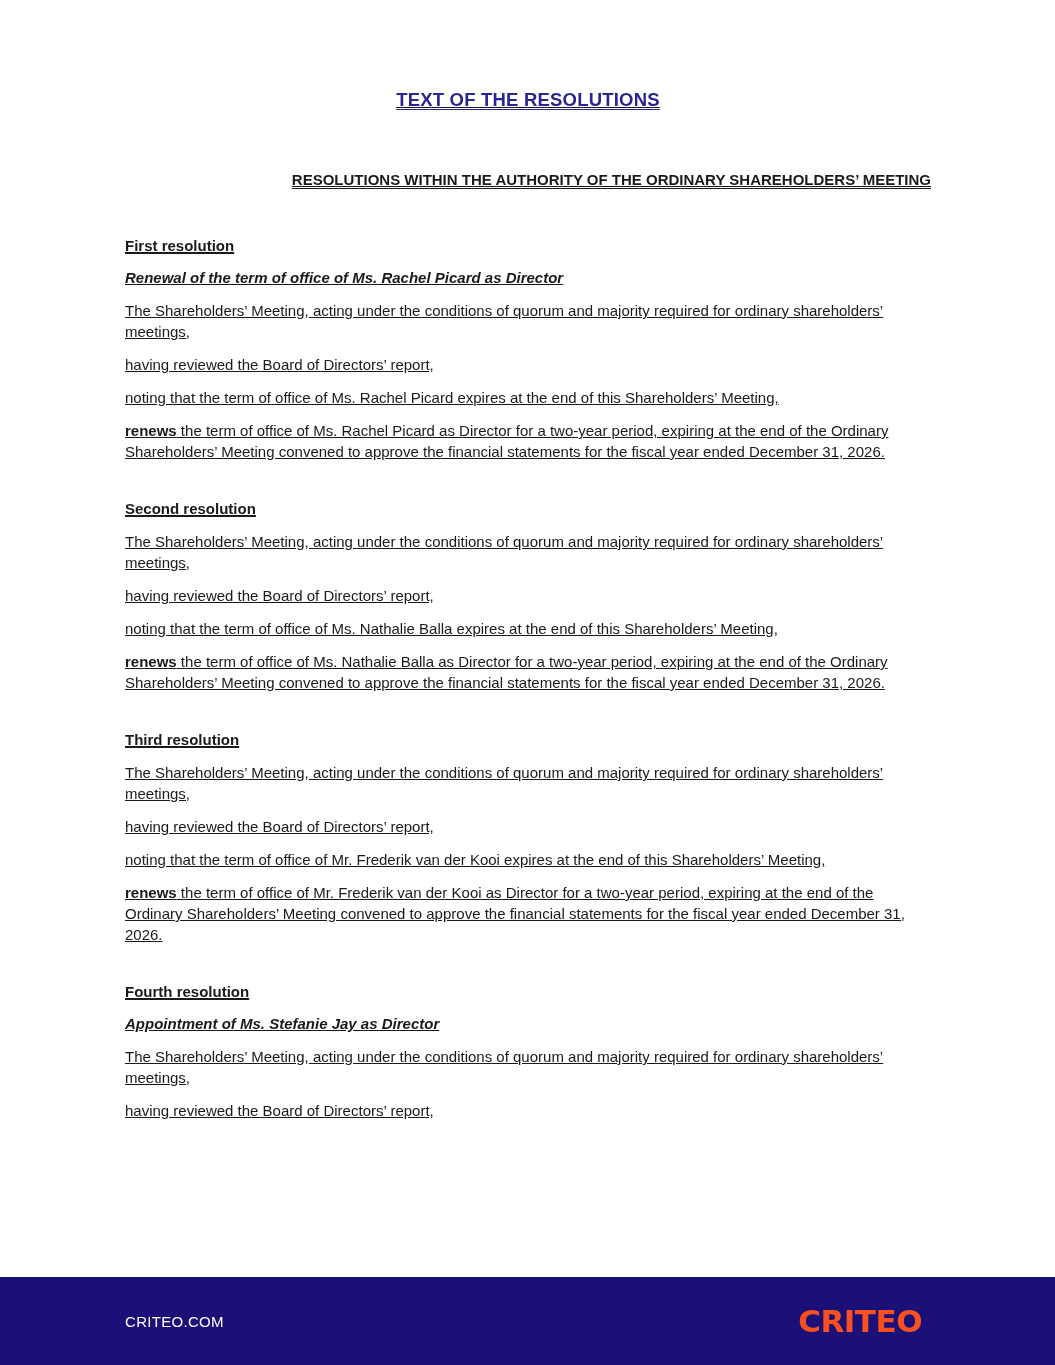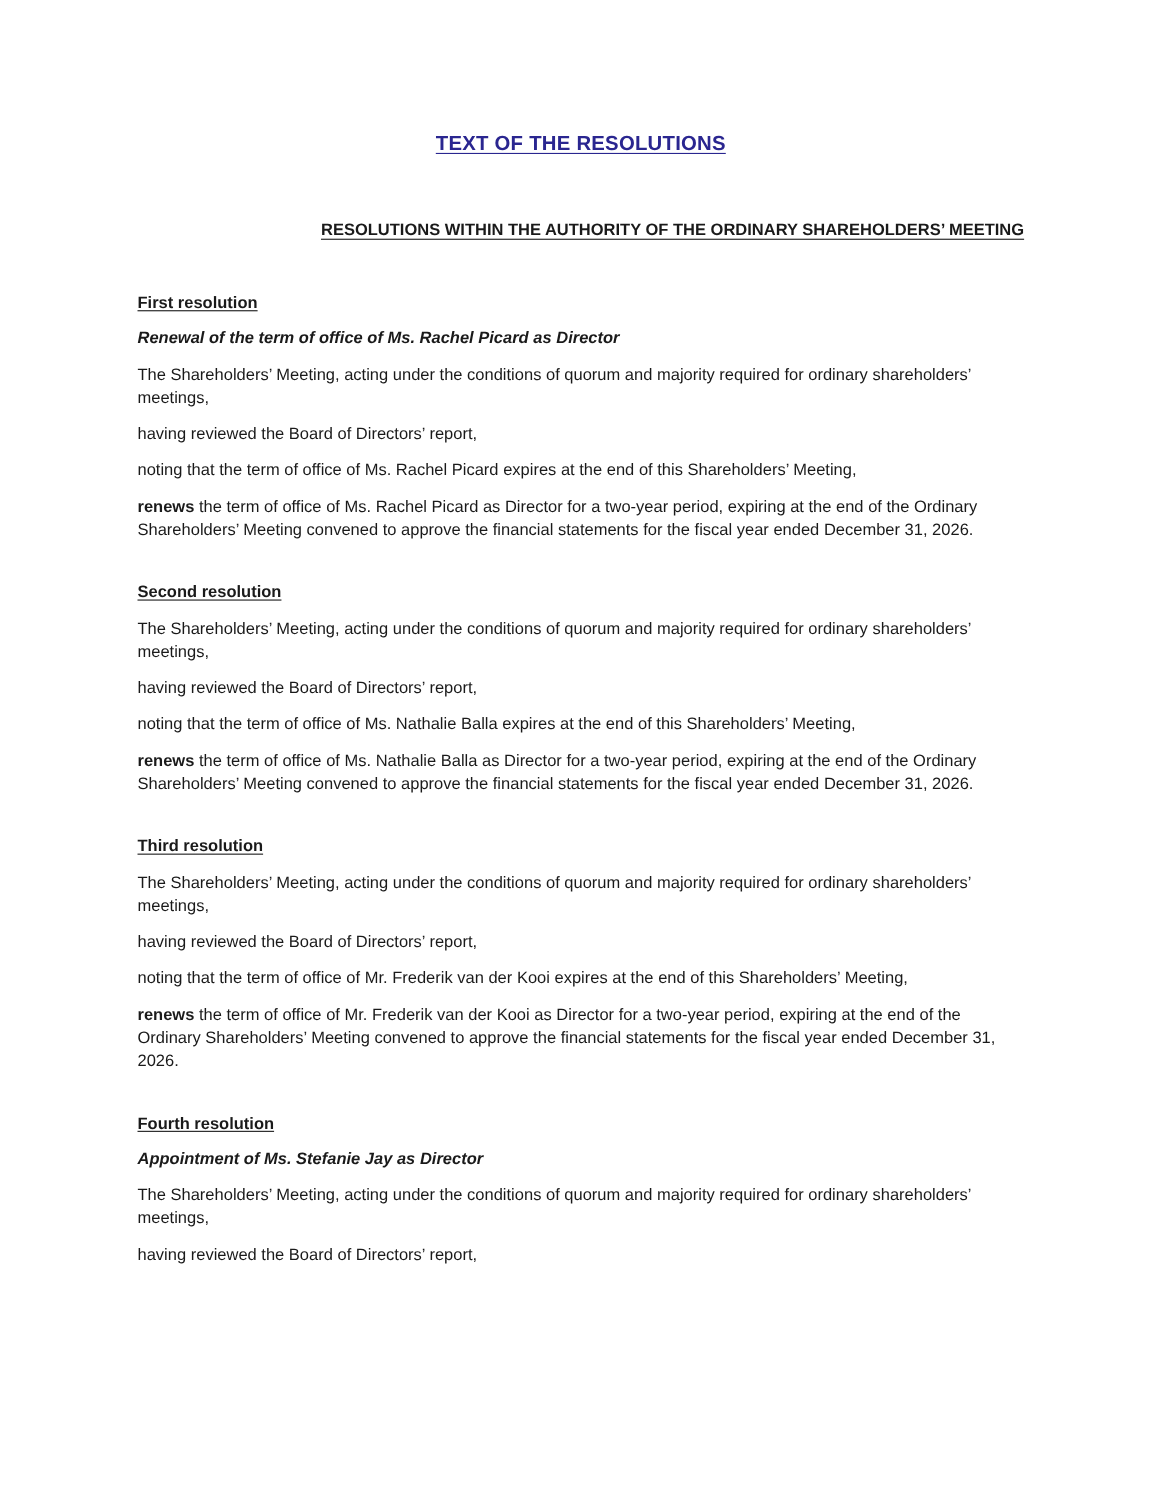--- a/index.html
+++ b/index.html
@@ -14,23 +14,24 @@
     background: #ffffff;
     font-family: "Liberation Sans", sans-serif;
     color: #1a1a1a;
     display: flex;
     flex-direction: column;
     overflow: hidden;
     box-sizing: border-box;
   }
   .content {
     flex: 1 1 auto;
-    padding: 118px 124px 0 125px;
+    padding: 88px 124px 0 125px;
     box-sizing: border-box;
     overflow: hidden;
+    text-decoration: underline;
   }
   .doc-title {
     margin: 0 0 58px 0;
     text-align: center;
     font-size: 18.5px;
     line-height: 24px;
     font-weight: bold;
     color: var(--title-blue, #2A2690);
     text-decoration: underline;
     text-underline-offset: 3px;
@@ -130,13 +131,17 @@
 
     <section class="resolution">
       <h3 class="res-heading">Fourth resolution</h3>
       <p class="res-subject">Appointment of Ms. Stefanie Jay as Director</p>
       <p class="res-para">The Shareholders’ Meeting, acting under the conditions of quorum and majority required for ordinary shareholders’ meetings,</p>
       <p class="res-para">having reviewed the Board of Directors’ report,</p>
     </section>
 
   </div>
 
+  <div class="footer">
+    <span class="footer-site">CRITEO.COM</span>
+    <span class="footer-logo">CRITEO</span>
+  </div>
 </div>
 
 </body></html>

